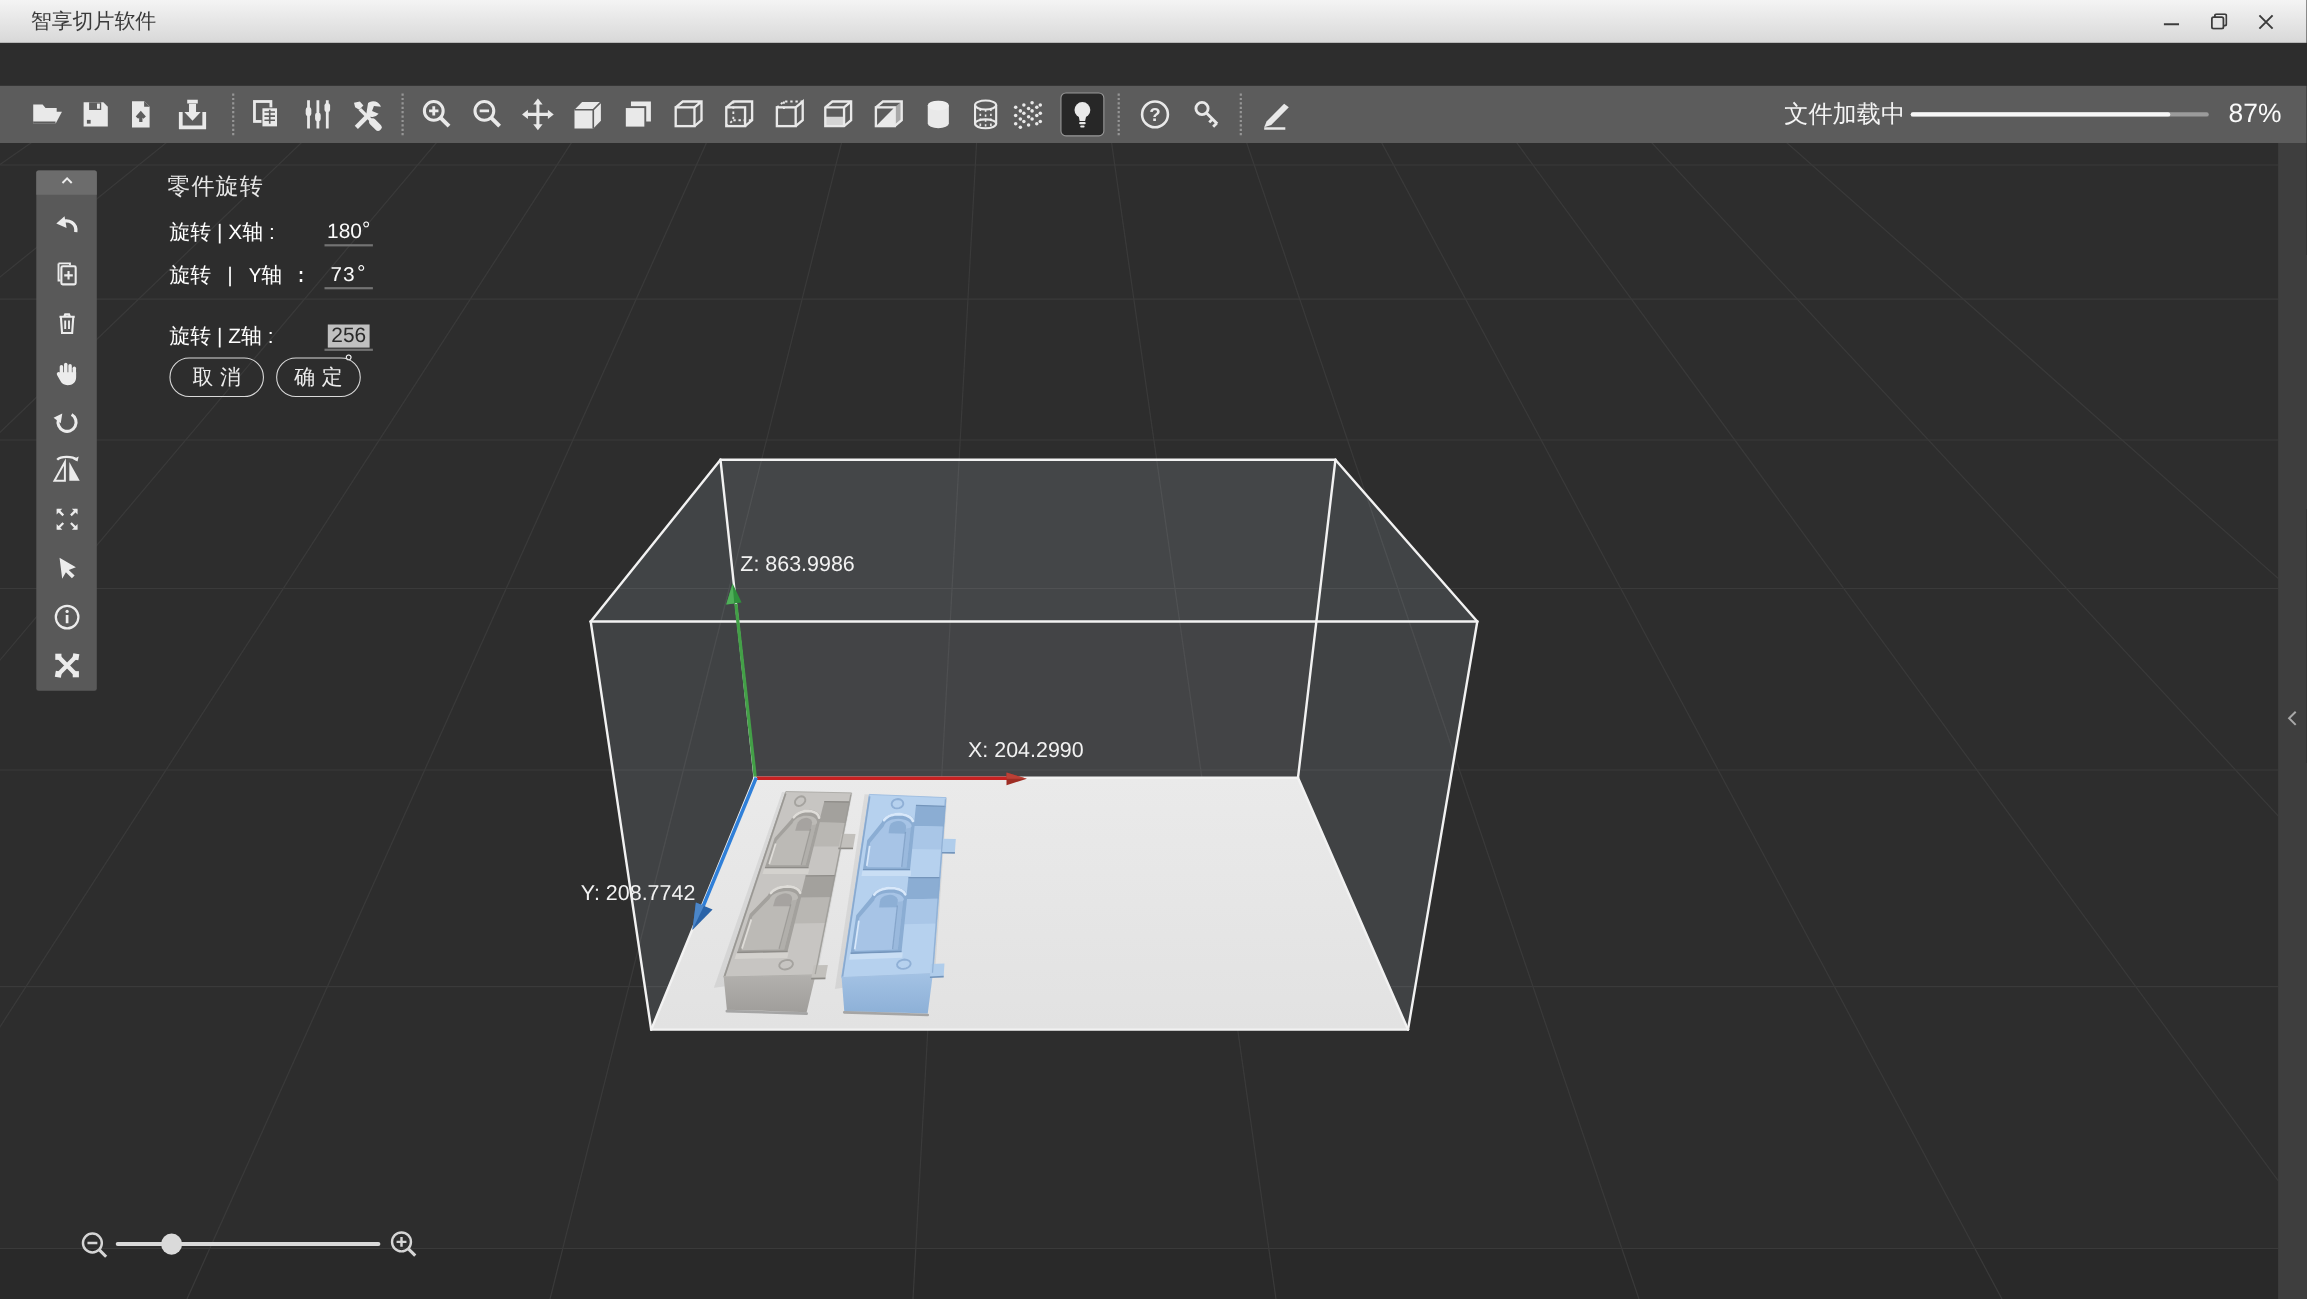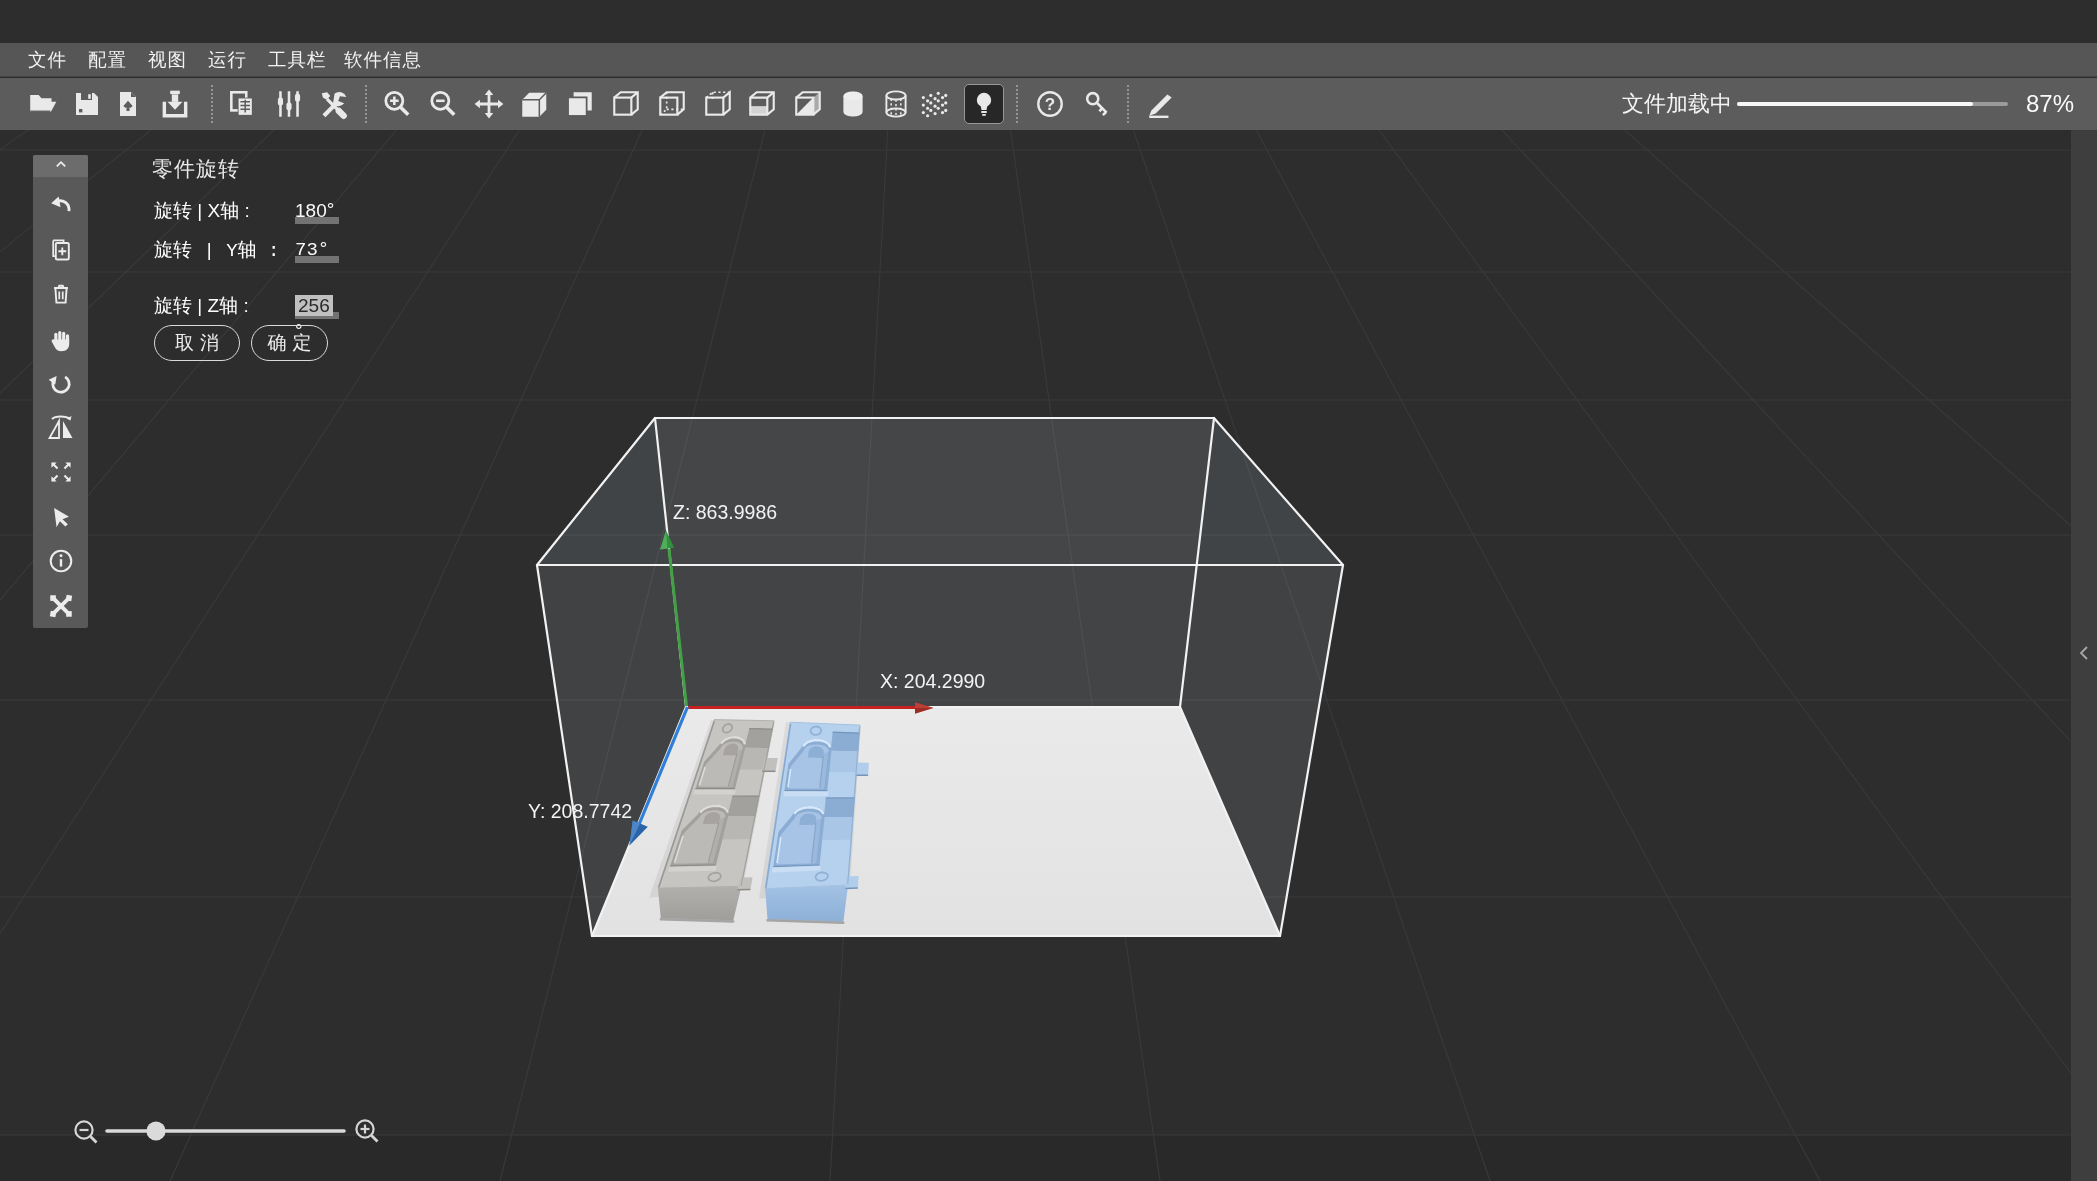--- a/index.html
+++ b/index.html
@@ -40,22 +40,22 @@
   
   #sidebar{position:absolute;left:33px;top:155px;width:55px;height:473px;background:#595959;z-index:10;border-radius:2px}
   #sidebar-header{width:55px;height:22px;background:#6c6c6c;color:#ececec;display:flex;align-items:center;justify-content:center;border-radius:2px 2px 0 0}
   #sidebar-items{padding-top:8px}
   .sbtn{width:55px;height:44.5px;display:flex;align-items:center;justify-content:center;color:#ececec}
   
   #rotate-panel{position:absolute;left:152px;top:155px;z-index:11;color:#e3e3e3}
   #rotate-title{font-size:21px;color:#e8e8e8;letter-spacing:1px}
   .rrow{position:absolute;left:2px;height:26px;display:flex;align-items:center}
   .rlabel{font-size:19px;color:#ffffff;white-space:pre}
-  .rinput{position:absolute;left:141px;width:44px;text-align:left;font-size:19px;color:#fafafa;
-    border-bottom:7px solid #737373;height:26px;line-height:26px}
+  .rinput{position:absolute;left:141px;width:44px;text-align:center;font-size:19px;color:#fafafa;
+    border-bottom:2px solid #737373;height:26px;line-height:26px}
   .rinput .val.selected{background:#c0c0c0;color:#2a2a2a;padding:0 3px}
   .rinput .deg{display:inline-block;transform:translateY(-1.5px)}
   .rbtn{position:absolute;top:170px;height:36px;border:1.5px solid #d9d9d9;border-radius:18px;
     background:transparent;color:#ededed;font-size:19px;font-family:inherit;letter-spacing:6px;text-indent:6px}
   #btn-cancel{left:2px;width:86px}
   #btn-ok{left:99px;width:77px}
   
   #zoomctl{position:absolute;left:0;top:0;z-index:10}
   
   #rightstrip{position:absolute;left:2071px;top:130px;width:26px;height:1051px;background:#3e3e3e;z-index:9;
@@ -217,29 +217,48 @@
 <polygon points="629.5,845.5 632.6,820.4 640,823.5" fill="#4b86c9"></polygon>
 <line x1="686.5" y1="706" x2="669" y2="549" stroke="var(--axis-z)" stroke-width="3"></line>
 <polygon points="666,530.5 660.2,549.5 674.2,547.8" fill="#2f8f3c"></polygon>
 <polygon points="666,530.5 660.2,549.5 667.5,548.6" fill="#4fae59"></polygon>
 </g>
     <text x="673" y="519" font-size="19.5" fill="#f2f2f2">Z:  863.9986</text>
     <text x="880" y="688" font-size="19.5" fill="#f2f2f2">X: 204.2990</text>
     <text x="528" y="818" font-size="19.5" fill="#f2f2f2">Y:  208.7742</text>
   </svg>
 
-
-  <nav id="menubar">
-      <div class="menu-item" style="left: 28px;">文件</div>
-      <div class="menu-item" style="left: 88px;">配置</div>
-      <div class="menu-item" style="left: 148px;">视图</div>
-      <div class="menu-item" style="left: 208px;">运行</div>
-      <div class="menu-item" style="left: 268px;">工具栏</div>
-      <div class="menu-item" style="left: 344px;">软件信息</div>
-    </nav>
+  <div id="titlebar">
+    <span id="title">智享切片软件</span>
+    <div id="winbtns">
+        <div class="winbtn" style="left: 1955px;">
+          <span>
+            <svg width="14" height="14" viewBox="0 0 14 14">
+              <line x1="0" y1="9" x2="14" y2="9" stroke="#3c3c3c" stroke-width="1.8"></line>
+            </svg>
+          </span>
+        </div>
+        <div class="winbtn" style="left: 1998px;">
+          <span>
+            <svg width="15" height="15" viewBox="0 0 15 15" fill="none">
+              <rect x="3.5" y="0.8" width="10.5" height="10.5" rx="1.5" stroke="#3c3c3c" stroke-width="1.6"></rect>
+              <rect x="0.8" y="3.5" width="10.5" height="10.5" rx="1.5" fill="#e6e6e6" stroke="#3c3c3c" stroke-width="1.6"></rect>
+            </svg>
+          </span>
+        </div>
+        <div class="winbtn" style="left: 2041px;">
+          <span>
+            <svg width="14" height="14" viewBox="0 0 14 14">
+              <path d="M1 1 L13 13 M13 1 L1 13" stroke="#3c3c3c" stroke-width="1.8"></path>
+            </svg>
+          </span>
+        </div>
+      </div>
+  </div>
+
 
   <div id="toolbar">
     <div id="toolbar-icons">
         <div class="tbtn" style="left: 26px;">
           <span>
             <svg width="32" height="32" viewBox="0 0 30 30" fill="none">
               <path d="M3 21.5 V6.5 h8 l2.5 3 h9.5 v3.5" fill="currentColor"></path>
               <path d="M2.8 22.5 L8.2 12.8 H27.5 L22.3 22.5 Z" fill="currentColor"></path>
               <path d="M3 21.8 h19" stroke="#5c5c5c" stroke-width="1.3"></path>
             </svg>

